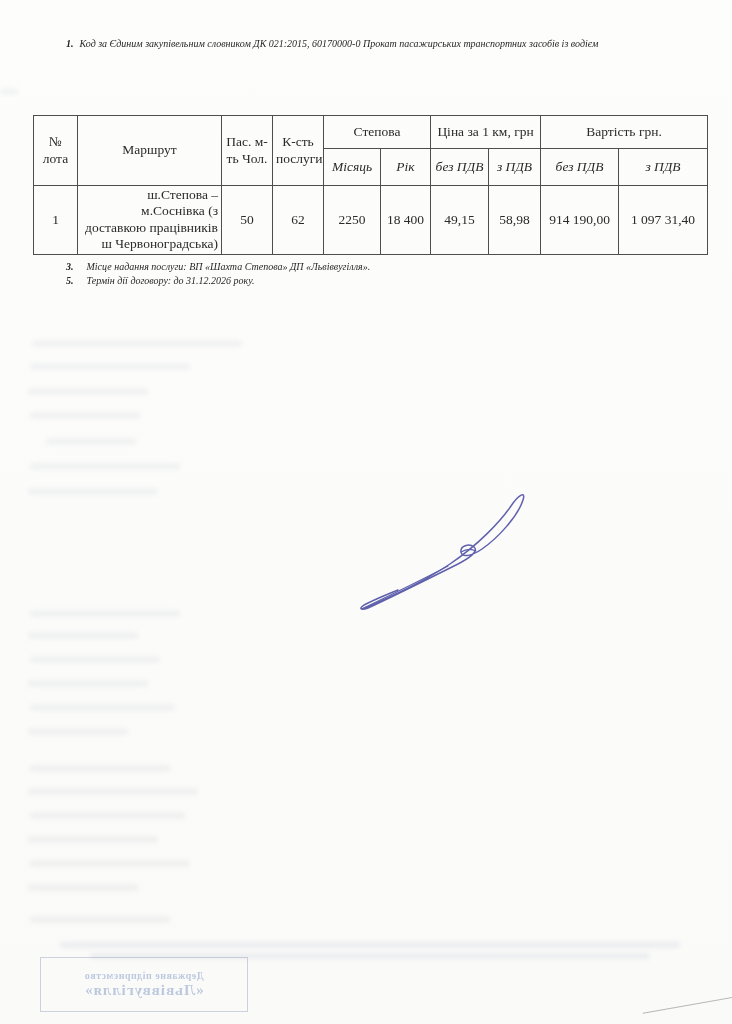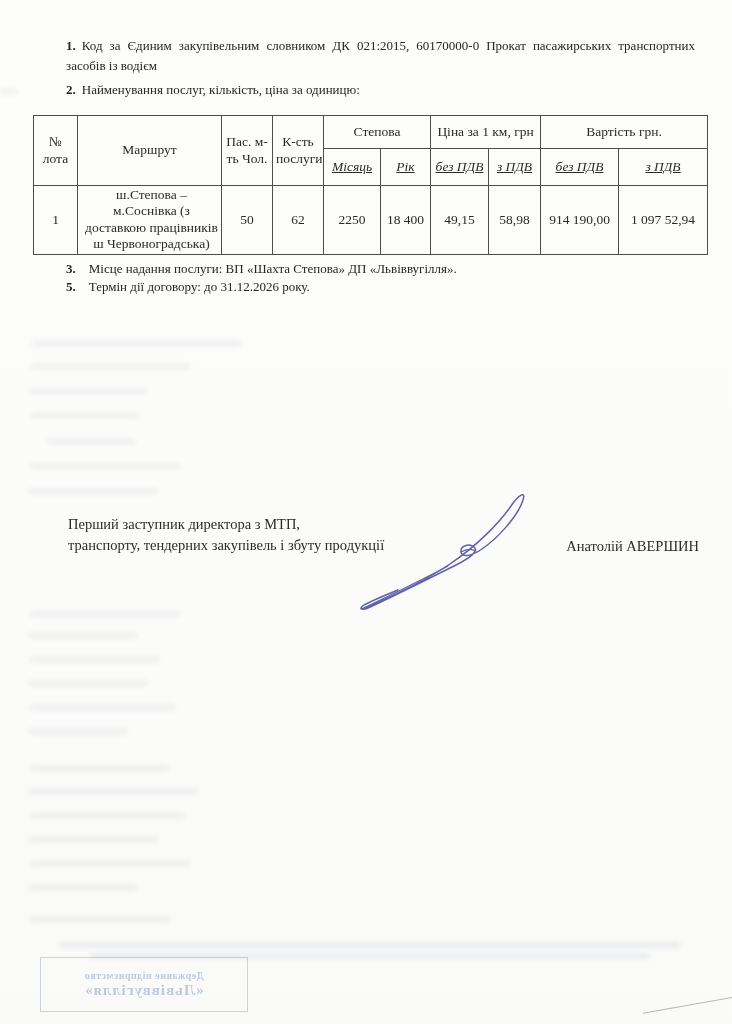--- a/index.html
+++ b/index.html
@@ -7,31 +7,31 @@
     position:relative;
     width:732px;height:1024px;
     margin:0 auto;
     background:linear-gradient(180deg,#fdfdfc 0%,#fbfbfa 60%,#fafaf8 100%);
     overflow:hidden;
     font-family:"Liberation Serif","DejaVu Serif",serif;
     color:#222;
   }
   
   .intro{position:absolute;left:36px;top:36px;width:671px;}
-  .item{margin:0 12px 4px 30px;font-size:13px;line-height:1.55;text-align:justify;color:#262626;}
+  .item{margin:0 12px 4px 30px;font-size:10px;line-height:1.55;text-align:justify;color:#262626;font-style:italic;}
   .item .num{font-weight:bold;margin-right:6px;}
   
   .tbl-wrap{position:absolute;left:33px;top:115px;width:674px;}
   table{border-collapse:collapse;width:674px;table-layout:fixed;}
   th,td{border:1px solid #4e4e4e;font-weight:normal;padding:1px 3px;vertical-align:middle;}
   thead th{font-size:13.5px;line-height:1.25;text-align:center;color:#2a2a2a;}
-  .sub th{font-style:italic;height:34px;text-decoration:underline;}
+  .sub th{font-style:italic;height:34px;}
   .h1row th{height:30px;}
   tbody td{font-size:13.5px;height:52px;text-align:center;color:#2a2a2a;}
-  td.route{text-align:center;padding-left:7px;line-height:1.22;}
+  td.route{text-align:right;padding-left:7px;line-height:1.22;}
   
   .terms{position:absolute;left:36px;top:260px;width:671px;}
   .terms .item{text-align:left;margin-bottom:1px;line-height:1.32;}
   .terms .num{margin-right:13px;}
   
   .sig{position:absolute;left:68px;top:514px;width:639px;display:flex;justify-content:space-between;align-items:flex-end;}
   .sig-title{font-size:14.5px;line-height:1.45;color:#2b2b2b;}
   .sig-name{font-size:14.5px;color:#2b2b2b;white-space:nowrap;padding-right:8px;margin-bottom:1px;}
   .sig-ink{position:absolute;left:348px;top:478px;width:190px;height:140px;pointer-events:none;}
   
@@ -50,21 +50,20 @@
   .stamp-ghost .l2{font-size:15px;font-weight:bold;letter-spacing:1px;margin-top:1px;}
   .corner-line{position:absolute;left:642px;top:1003px;width:112px;border-top:1.5px solid #a6a6a6;transform:rotate(-10deg);opacity:.8;}
 </style>
 </head>
 <body>
 
 <div class="page">
 
   <div class="intro">
     <p class="item"><span class="num">1.</span><span>Код за Єдиним закупівельним словником ДК 021:2015, 60170000-0 Прокат пасажирських транспортних засобів із водієм</span></p>
-    <p class="item"><span class="num">2.</span><span>Найменування послуг, кількість, ціна за одиницю:</span></p>
   </div>
 
   <div class="tbl-wrap">
     <table>
       <colgroup>
         <col style="width:44px">
           <col style="width:144px">
           <col style="width:51px">
           <col style="width:51px">
         <col style="width:57px">
@@ -97,38 +96,31 @@
         <tr>
           <td>1</td>
           <td class="route">ш.Степова – м.Соснівка (з доставкою працівників ш Червоноградська)</td>
           <td>50</td>
           <td>62</td>
           <td>2250</td>
           <td>18 400</td>
           <td>49,15</td>
           <td>58,98</td>
           <td>914 190,00</td>
-          <td>1 097 52,94</td>
+          <td>1 097 31,40</td>
         </tr>
       </tbody>
     </table>
   </div>
 
   <div class="terms">
     <p class="item"><span class="num">3.</span><span>Місце надання послуги: ВП «Шахта Степова» ДП «Львіввугілля».</span></p>
     <p class="item"><span class="num">5.</span><span>Термін дії договору: до 31.12.2026 року.</span></p>
   </div>
 
-  <div class="sig">
-    <div class="sig-title">
-      <div>Перший заступник директора з МТП,</div>
-      <div>транспорту, тендерних закупівель і збуту продукції</div>
-    </div>
-    <div class="sig-name">Анатолій АВЕРШИН</div>
-  </div>
 
   <svg class="sig-ink" viewBox="0 0 190 140" aria-hidden="true">
     <g fill="none" stroke="#4a4ca2" stroke-width="1.5" stroke-linecap="round" opacity="0.88">
       <path d="M14,131 C40,120 78,102 102,86 C130,67 152,44 163,28 C171,16 178,13 175,22 C170,38 150,60 134,71 C124,78 114,80 113,74 C112,68 121,65 126,69 C131,73 122,80 108,87 C82,100 44,119 20,130 C12,133 10,130 18,126 C28,121 40,116 50,112"></path>
       <path d="M100,88 C70,104 40,118 16,130" stroke-width="1.1"></path>
       <path d="M113,74 C118,71 124,71 128,73" stroke-width="1.1"></path>
     </g>
   </svg>
 
   <div class="sm" style="left:0;top:88px;width:18px;"></div>

